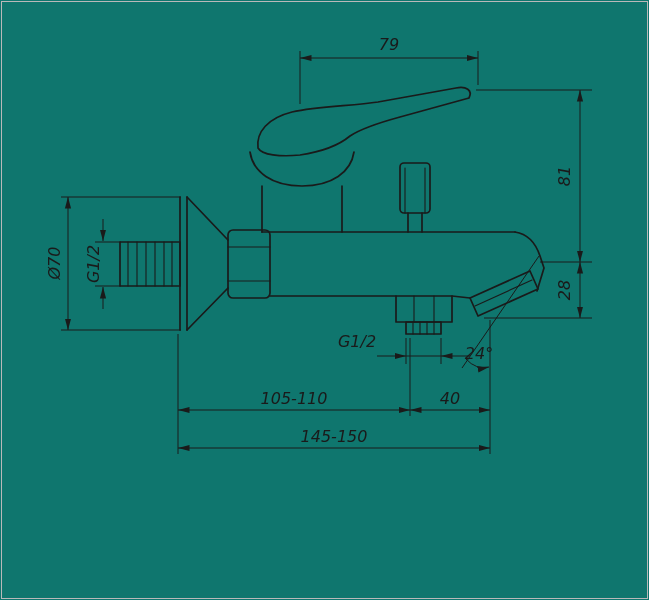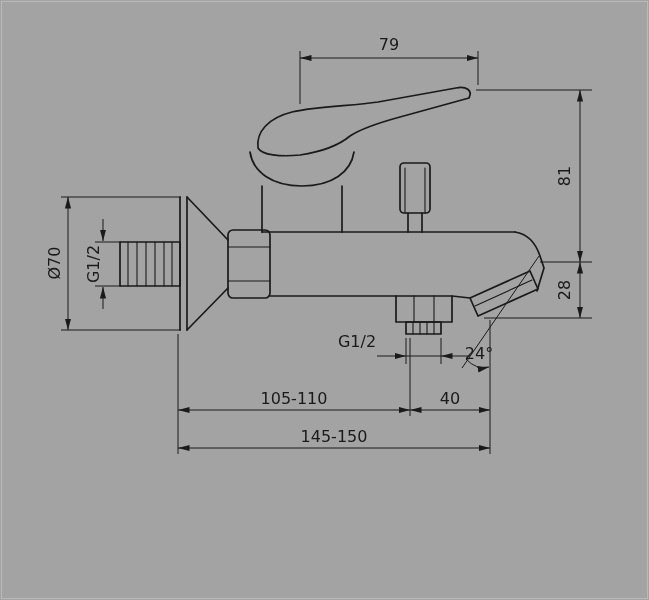--- a/index.html
+++ b/index.html
@@ -1,17 +1,17 @@
 <!DOCTYPE html>
 <html><head>
 <meta charset="utf-8">
 <style>
   html,body{margin:0;padding:0;background:#ffffff;}
-  .page{position:relative;width:649px;height:600px;background:#a3a3a3;overflow:hidden;
-        font-family:"DejaVu Sans",sans-serif;}
+  .page{position:relative;width:649px;height:600px;background:#0f766e;overflow:hidden;
+        font-family:"DejaVu Sans",sans-serif;font-style:italic;}
   svg{position:absolute;left:0;top:0;}
   .outline{stroke:#1a1a1a;fill:none;stroke-width:1.7;stroke-linecap:round;stroke-linejoin:round;}
   .detail{stroke:#1a1a1a;fill:none;stroke-width:1.1;stroke-linecap:round;}
   .dim{stroke:#1a1a1a;fill:none;stroke-width:1;}
   .dim-label{font-family:"DejaVu Sans",sans-serif;font-size:16px;fill:#1a1a1a;}
 </style>
 </head>
 <body>
 
 <div class="page">

